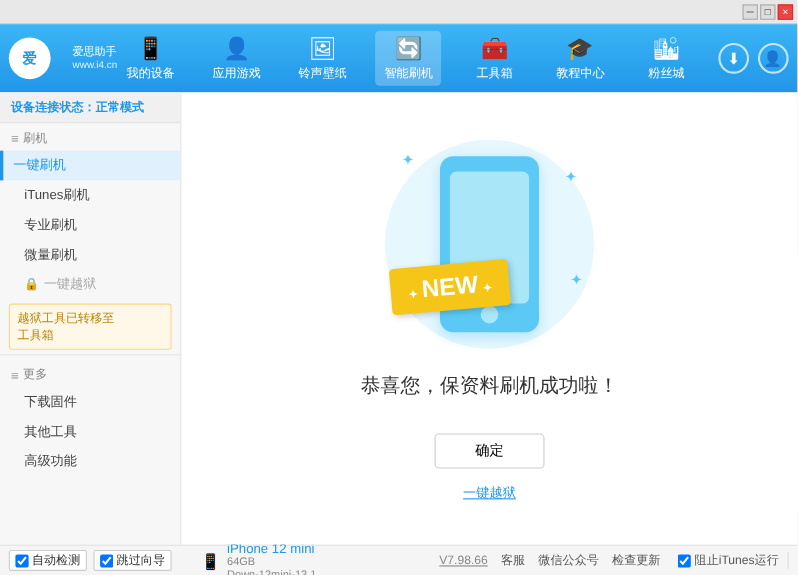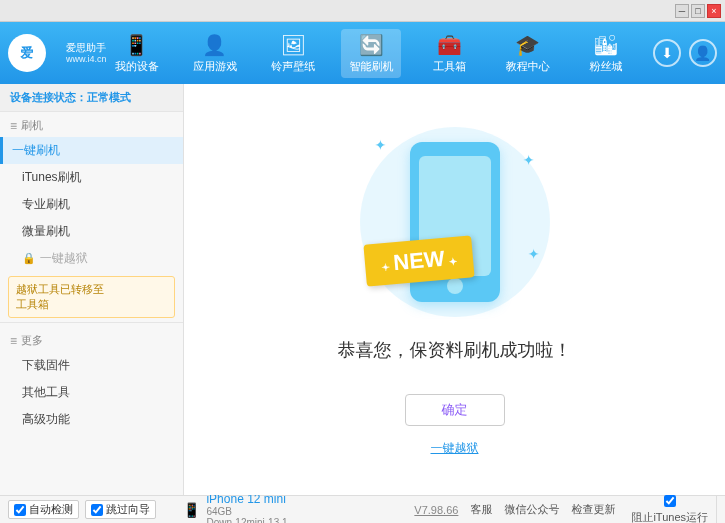--- a/index.html
+++ b/index.html
@@ -121,21 +121,21 @@
 
     
     .main-layout {
       display: flex;
       width: 100%;
       height: calc(523px - 22px - 62px - 28px);
     }
 
     
     .sidebar {
-      width: 184px;
+      width: 165px;
       background: #f7f7f7;
       border-right: 1px solid #e0e0e0;
       flex-shrink: 0;
       overflow-y: auto;
       padding-top: 0;
     }
     .status-bar-top {
       padding: 6px 10px;
       font-size: 11px;
       color: #555;
@@ -281,21 +281,21 @@
       margin-bottom: 32px;
     }
     .success-text span { color: #333; }
     .confirm-btn {
       width: 100px;
       height: 32px;
       background: white;
       border: 1px solid #ccc;
       border-radius: 4px;
       font-size: 13px;
-      color: #8b5cf6;
+      color: #000000;
       cursor: pointer;
       margin-bottom: 14px;
     }
     .view-log-link {
       font-size: 12px;
       color: #2196e8;
       cursor: pointer;
       text-decoration: underline;
     }
 
@@ -356,21 +356,20 @@
       text-decoration: underline;
     }
     .prevent-itunes {
       display: flex;
       align-items: center;
       gap: 3px;
       font-size: 11px;
       color: #555;
       padding: 0 8px;
       border-right: 1px solid #ddd;
-      flex-direction: column;
     }
     .prevent-itunes input { width: 12px; height: 12px; }
   </style>
 </head>
 <body>
 
 <div class="title-bar">
   <div class="title-bar-controls">
     <div class="title-btn">─</div>
     <div class="title-btn">□</div>

